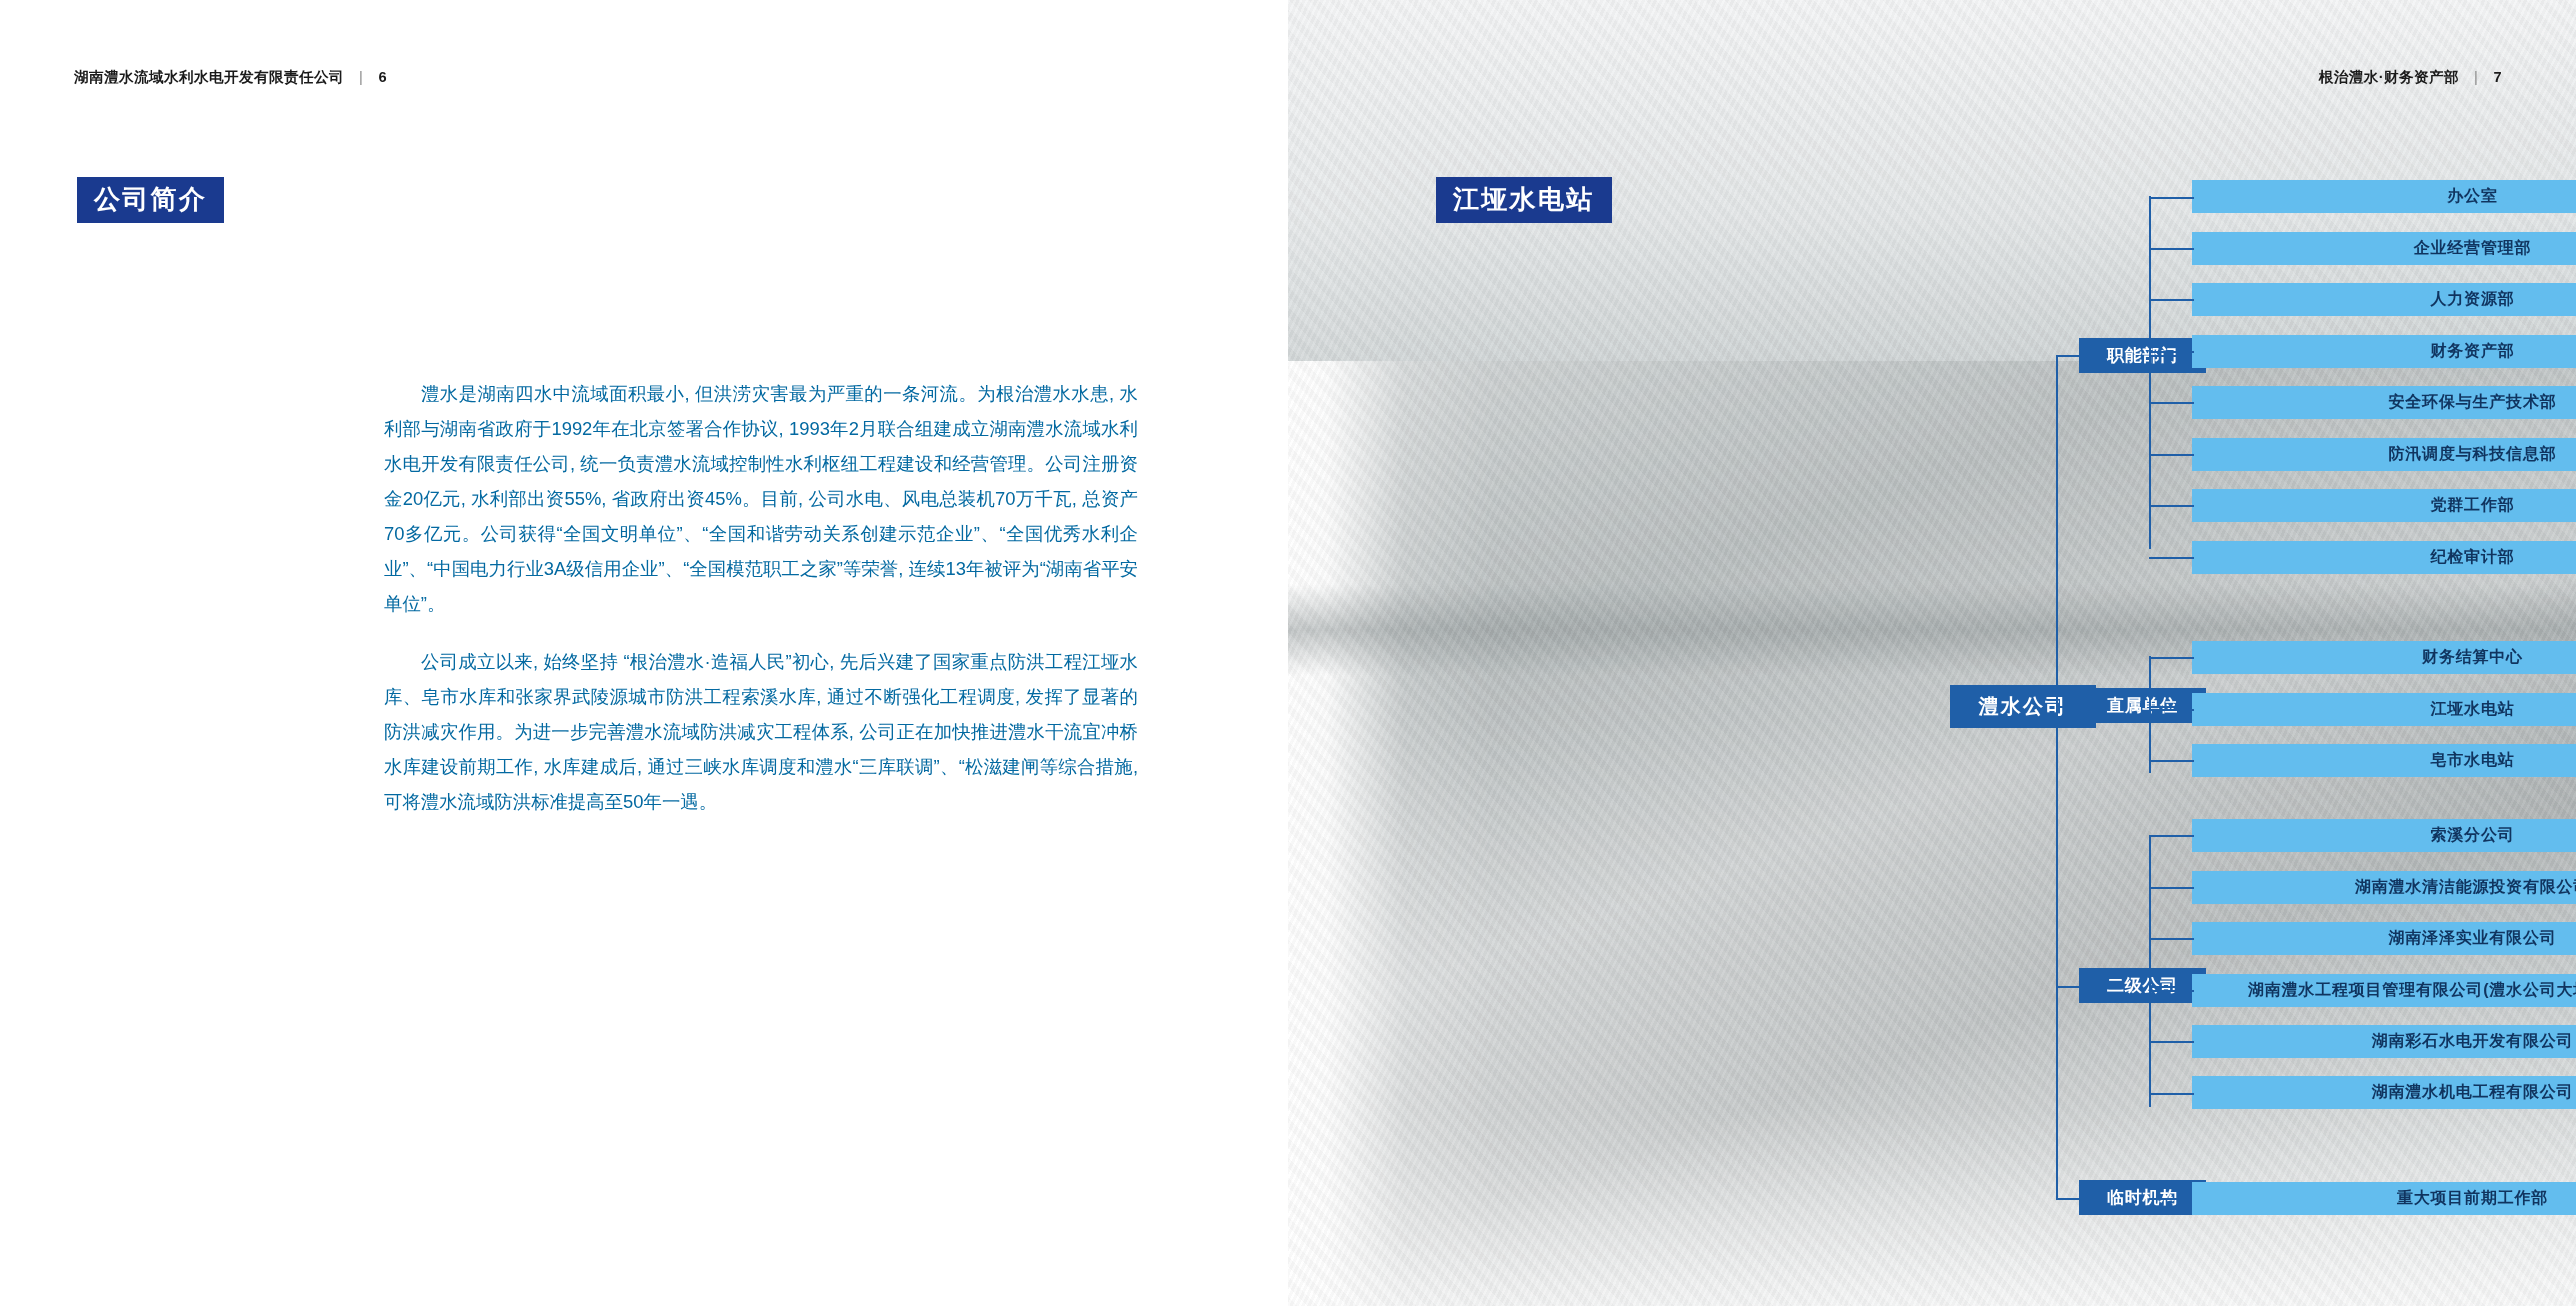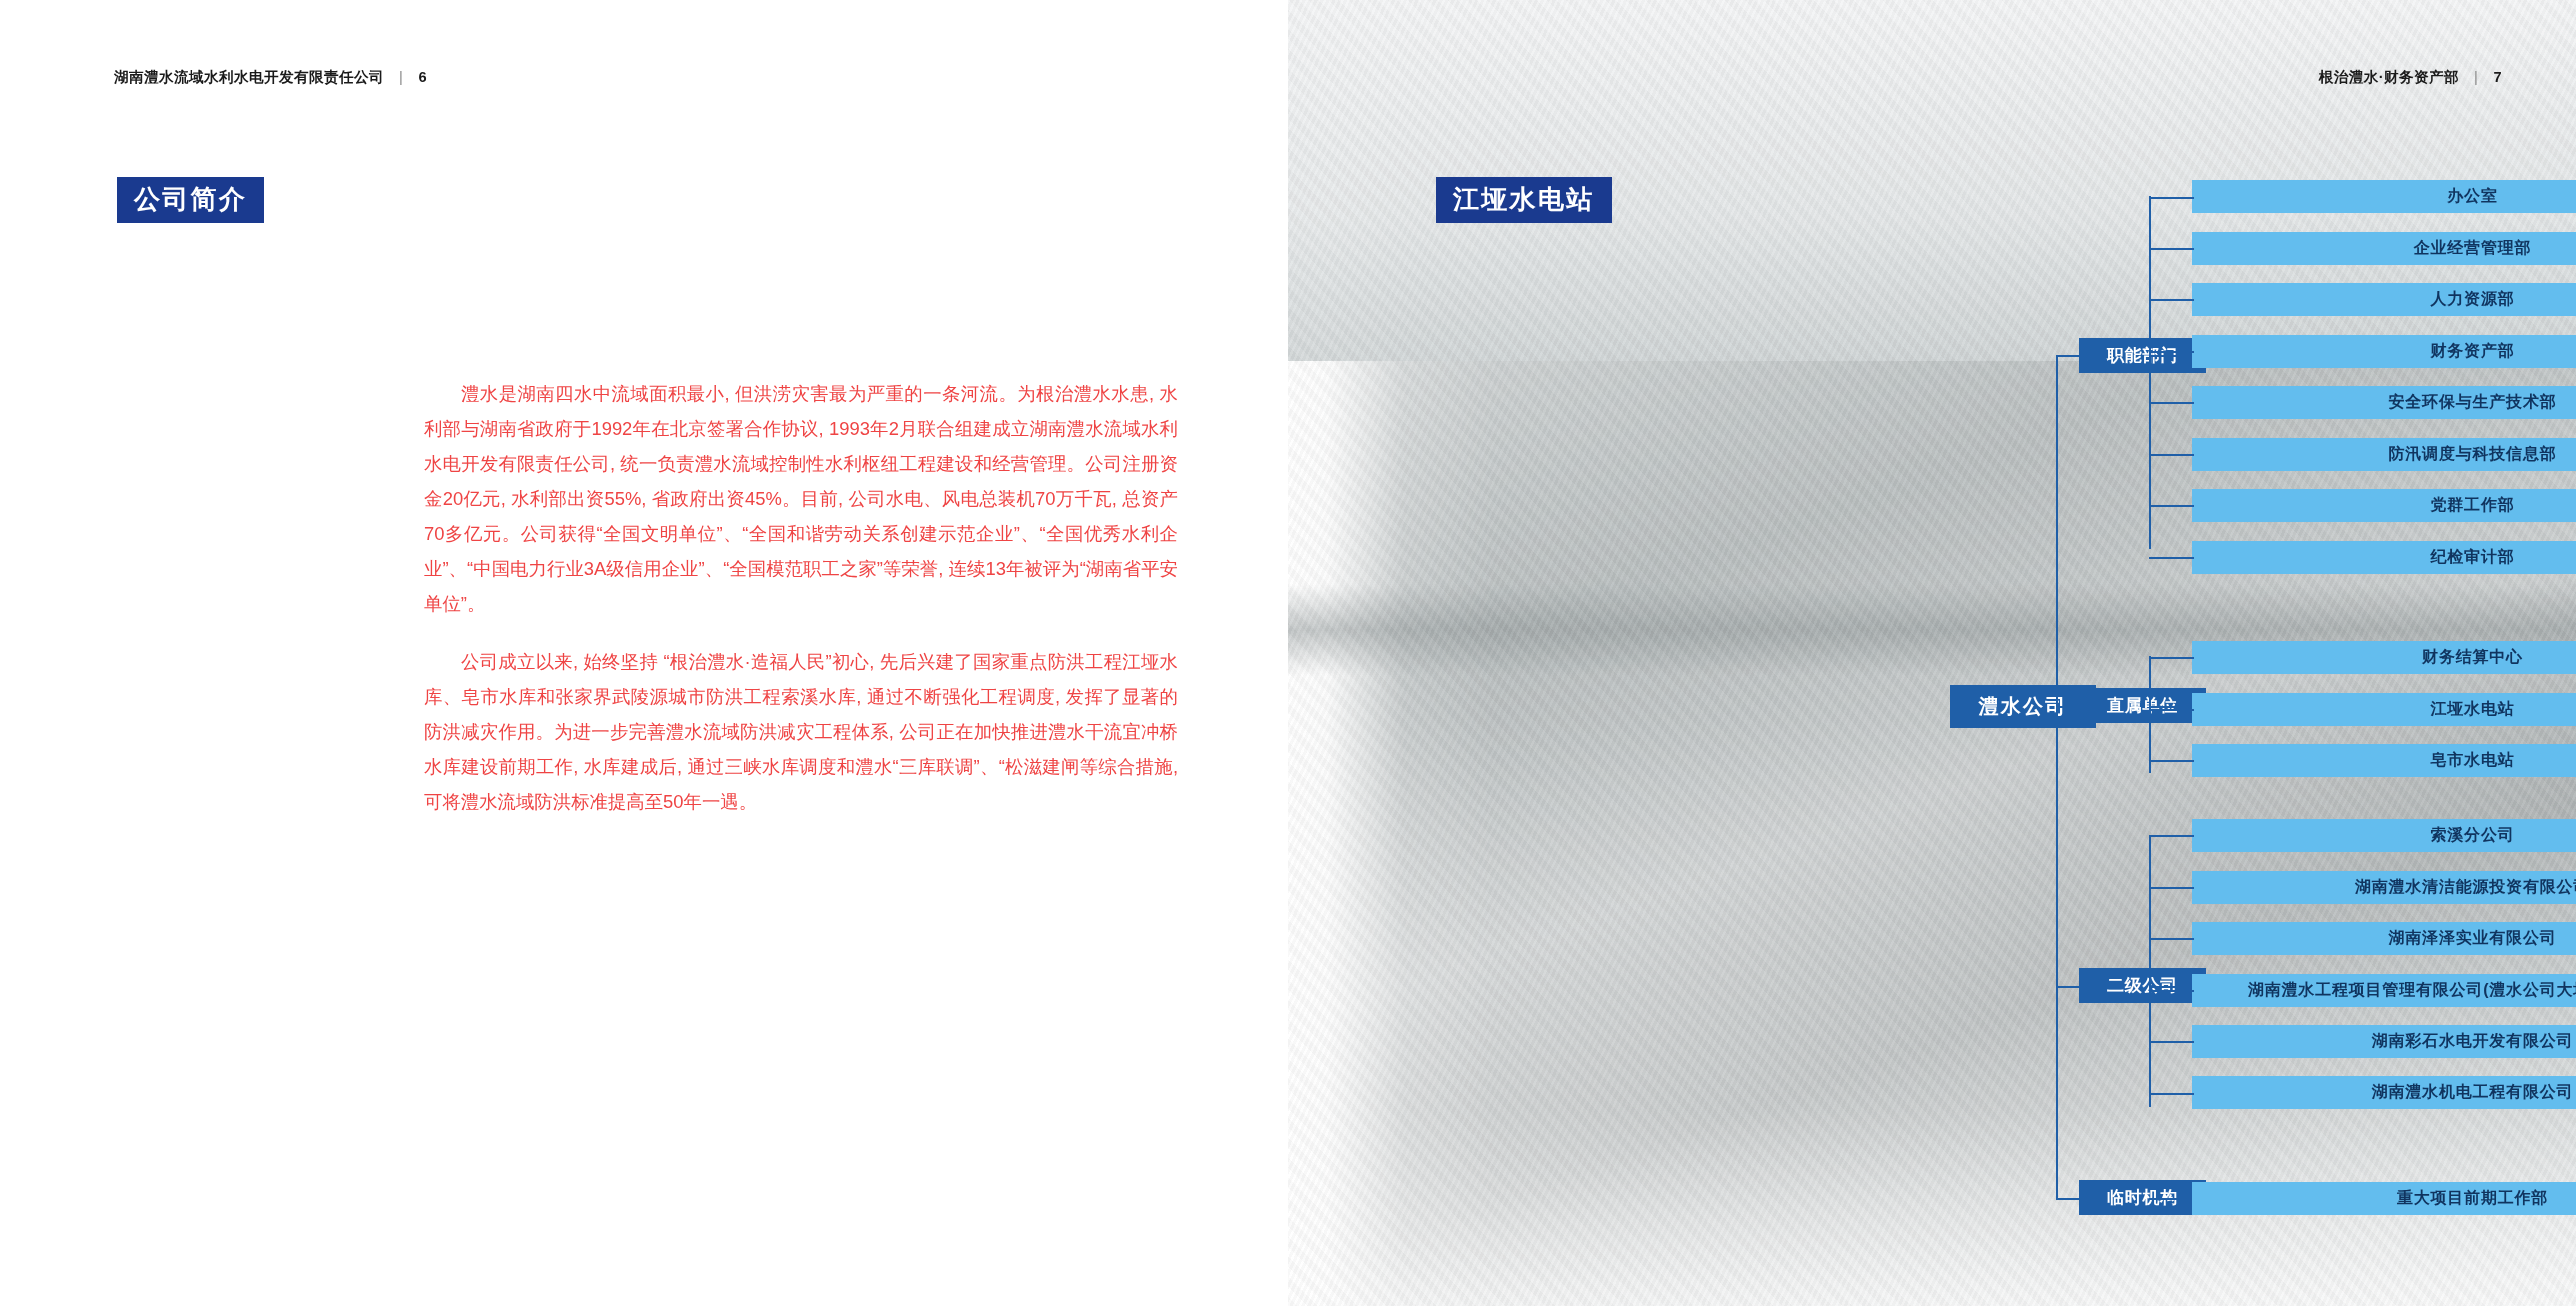--- a/index.html
+++ b/index.html
@@ -15,21 +15,20 @@
     background: #ffffff;
     overflow: hidden;
   }
 
   
   .page-left {
     position: absolute;
     left: 0; top: 0;
     width: 1288px; height: 1306px;
     background: #ffffff;
-    margin-left: 40px;
   }
   .page-right {
     position: absolute;
     left: 1288px; top: 0;
     width: 1288px; height: 1306px;
     background: #ffffff;
     overflow: hidden;
   }
 
   
@@ -62,21 +61,21 @@
   .title-left { left: 77px; top: 177px; }
 
   
   .bodycopy {
     position: absolute;
     left: 384px;
     top: 376px;
     width: 754px;
     font-size: 18.4px;
     line-height: 35px;
-    color: #ef4444;
+    color: #0369a1;
     text-align: justify;
   }
   .bodycopy p { margin: 0 0 23px 0; text-indent: 37px; }
   .bodycopy p:last-child { margin-bottom: 0; }
 
   
   .photo-bg {
     position: absolute;
     left: 0; top: 0;
     width: 1288px; height: 1306px;

